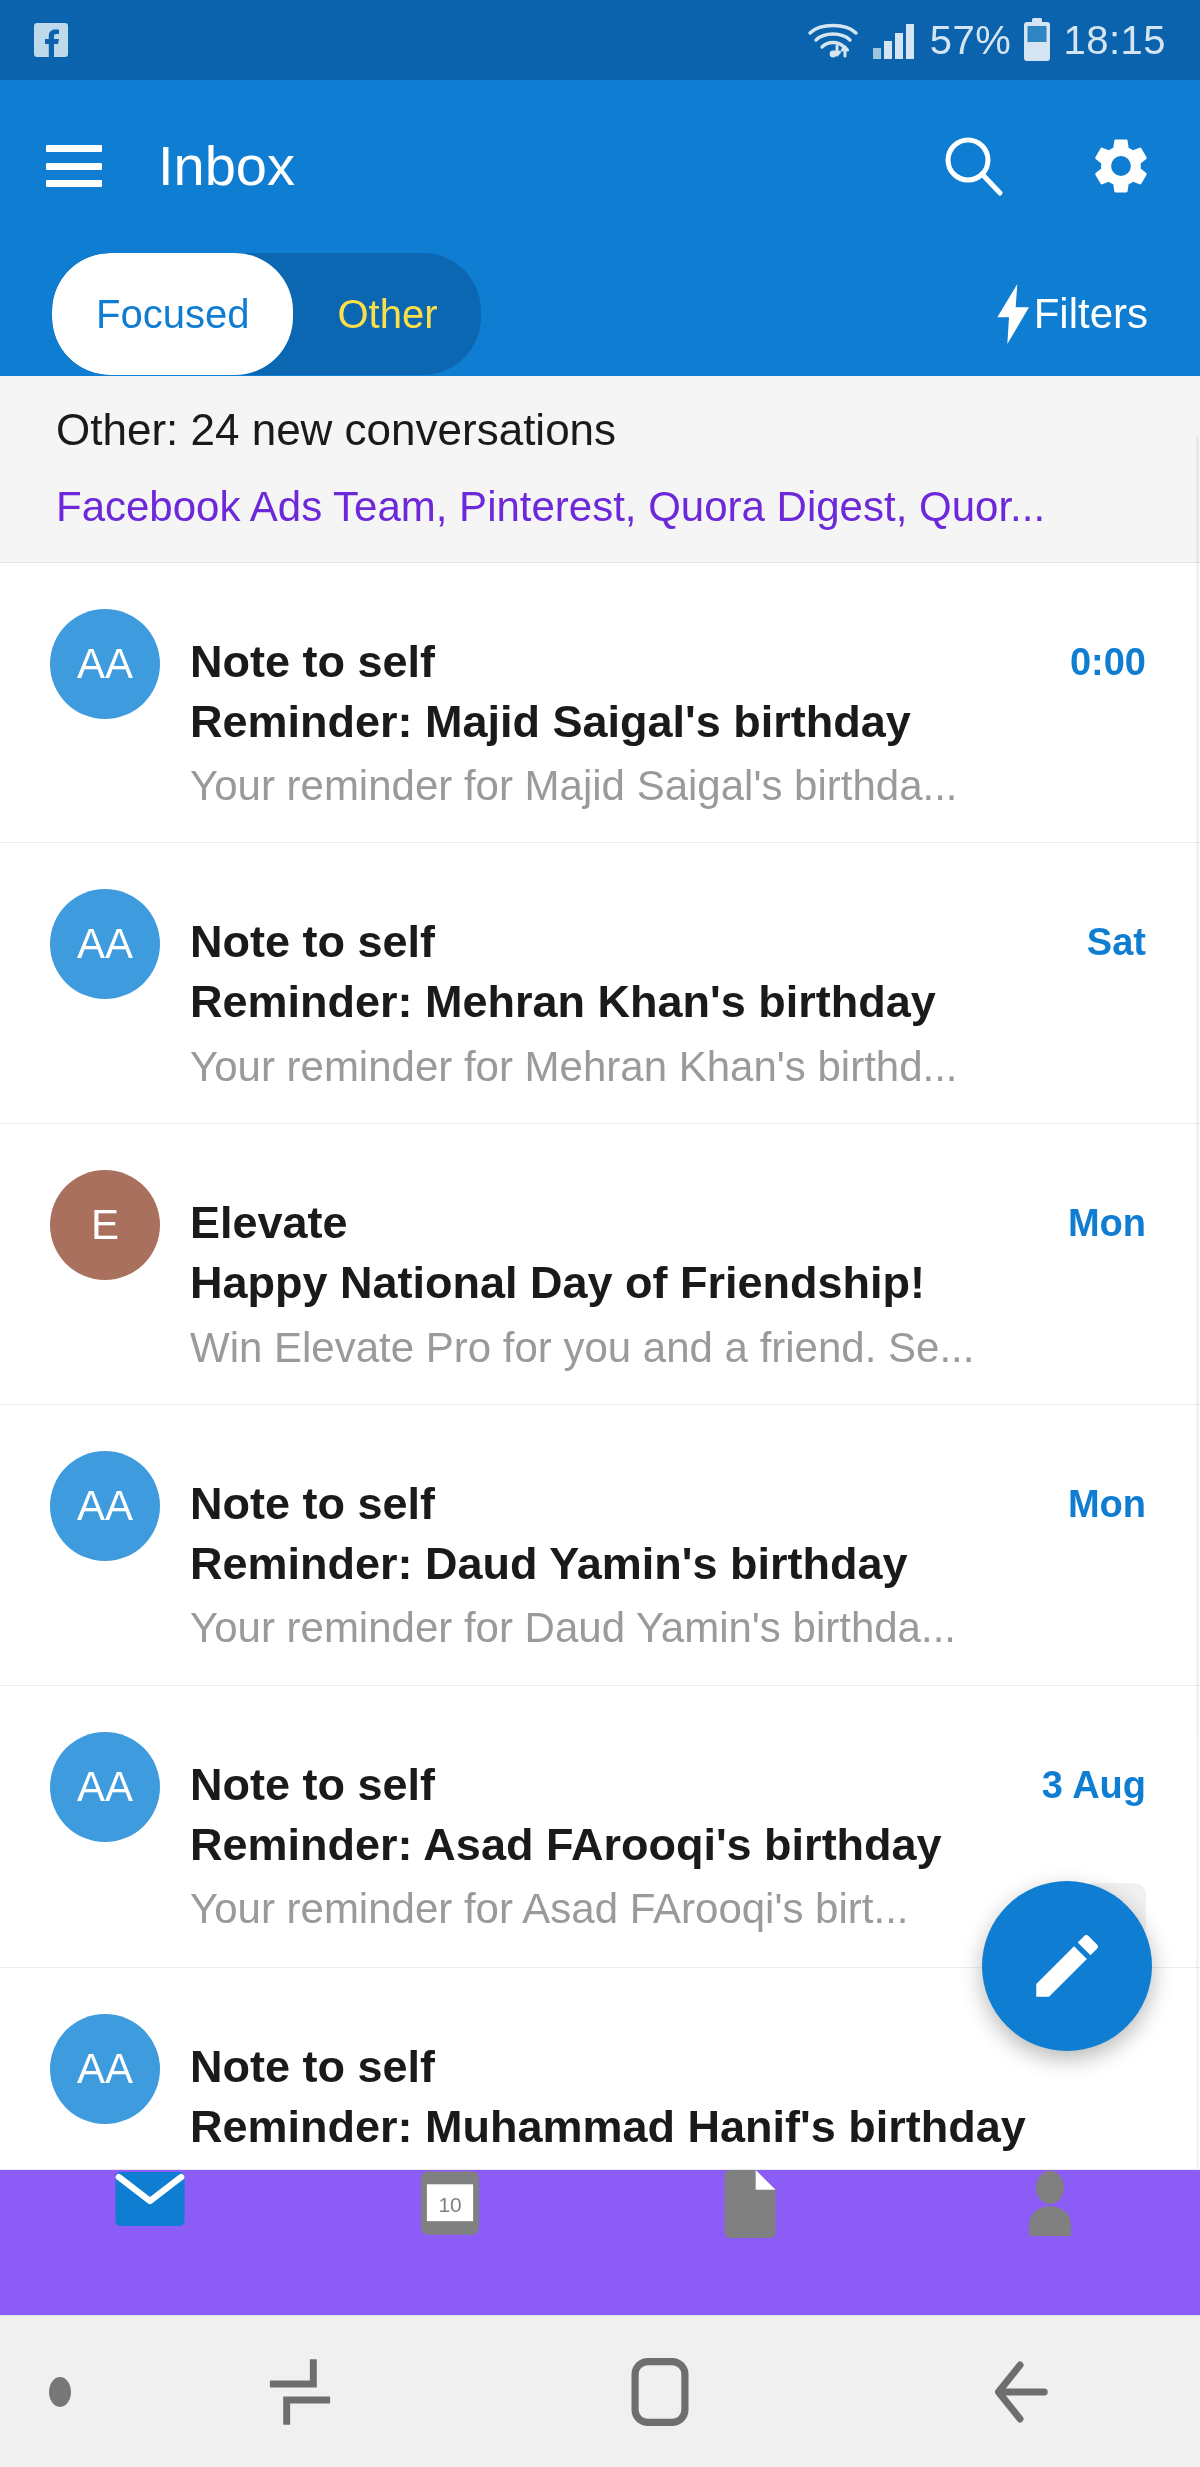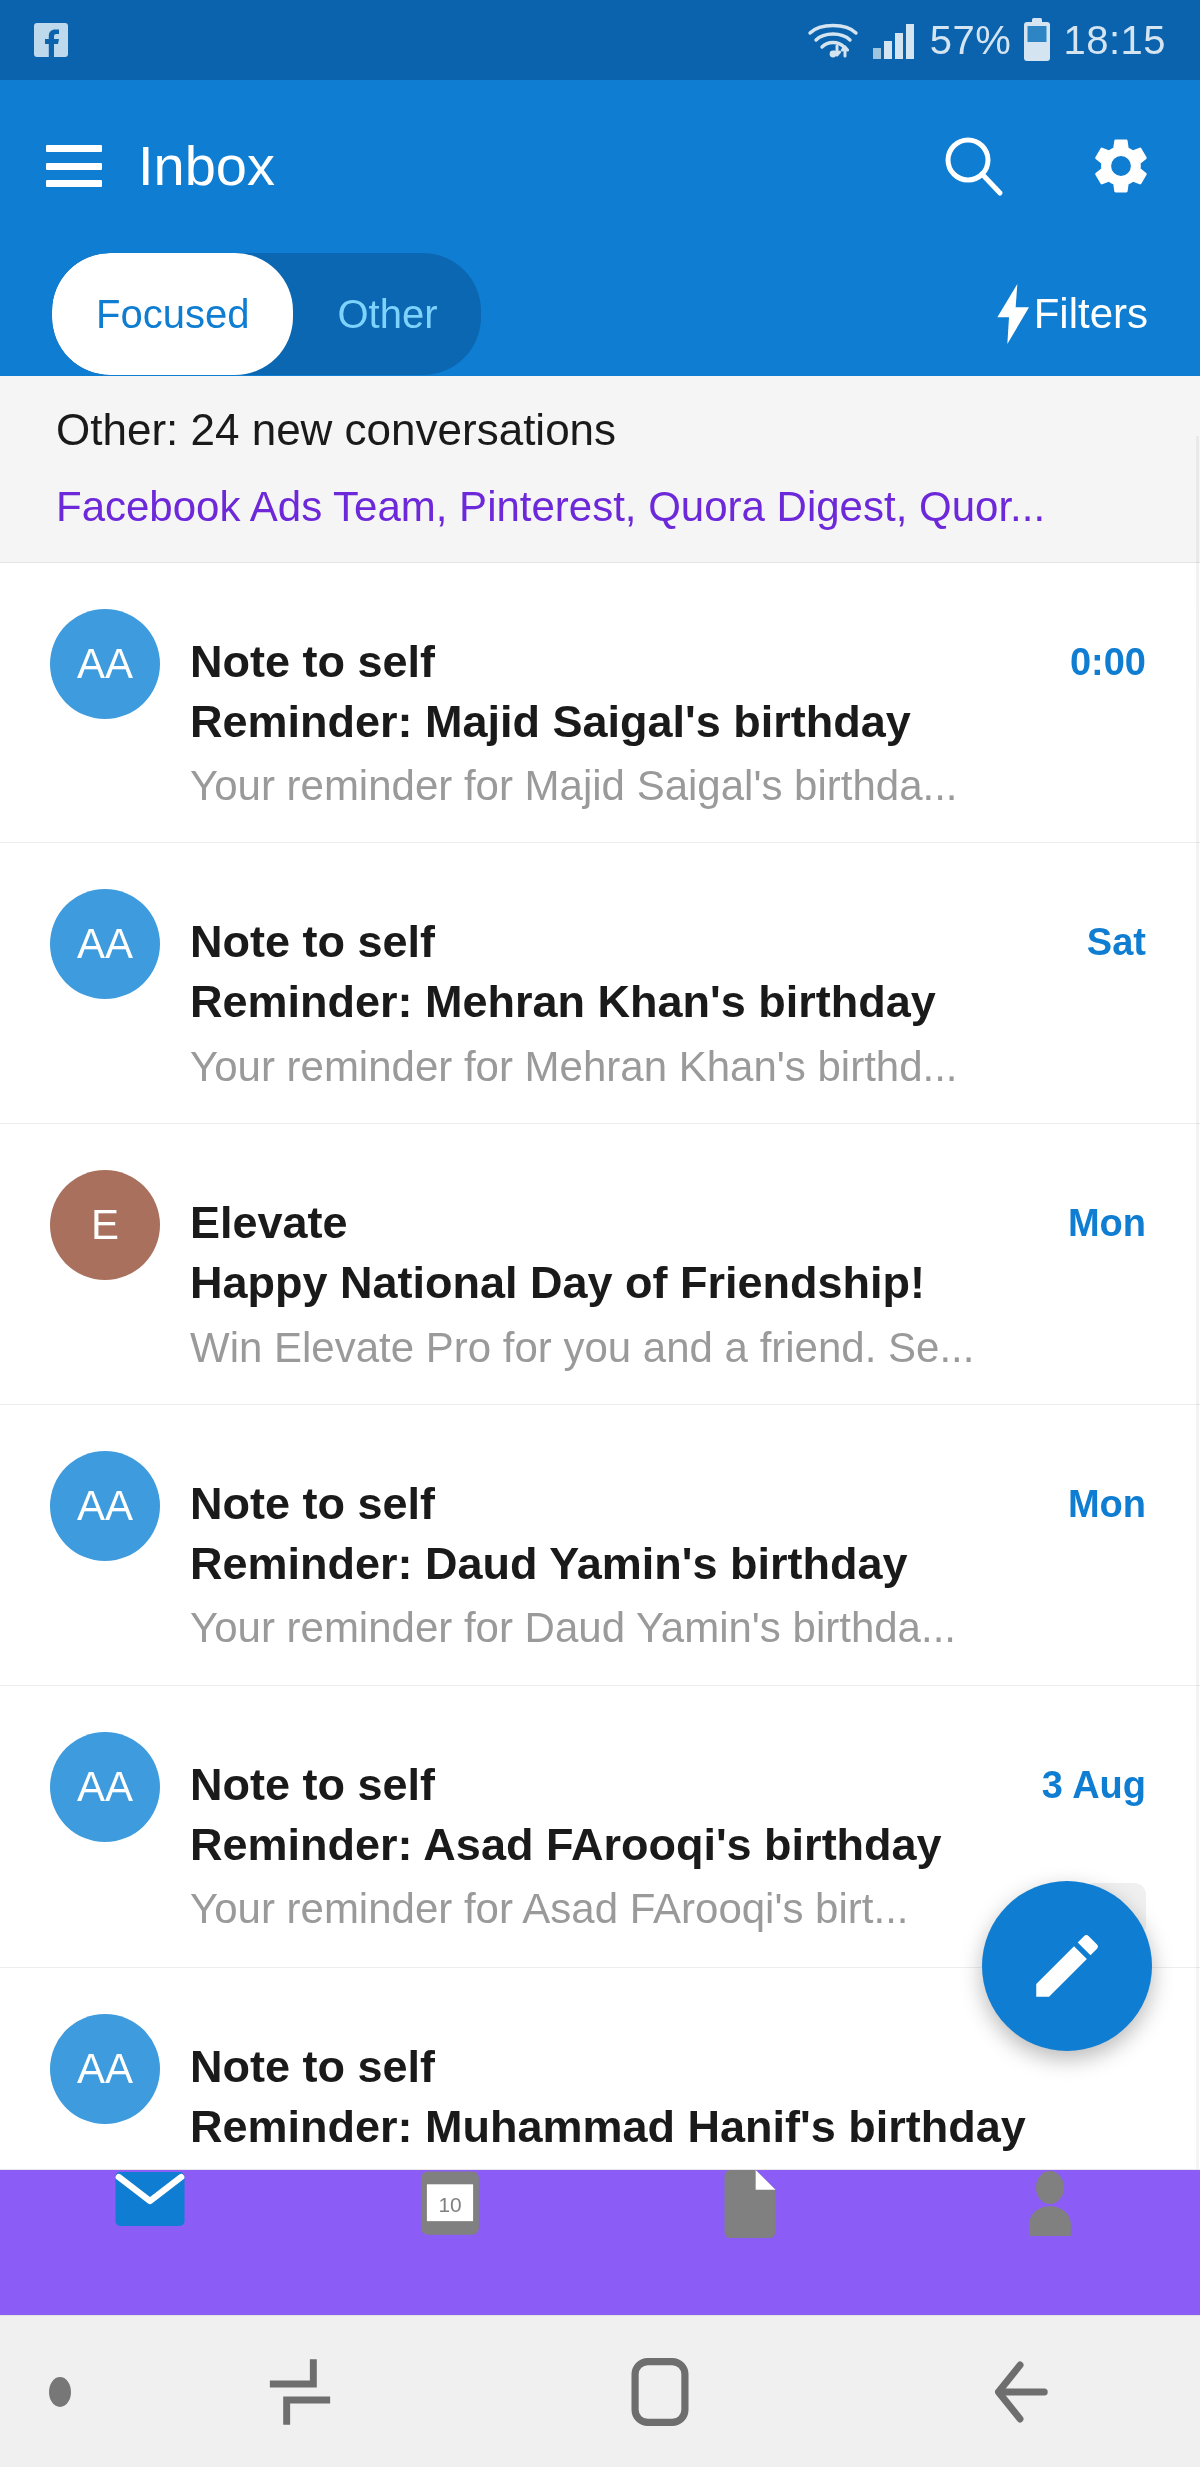--- a/index.html
+++ b/index.html
@@ -33,36 +33,36 @@
   .appbar {
     background:#0F7DD1; flex:0 0 0px;
     display:flex; flex-direction:column;
   }
   .appbar-top {
     height:172px; display:flex; align-items:center; padding:0 46px;
   }
   .hamburger { width:56px; height:42px; display:flex; flex-direction:column; justify-content:space-between; cursor:pointer; }
   .hamburger span { display:block; height:7px; background:#fff; border-radius:1px; }
   .title {
-    color:#ffffff; font-size:56px; font-weight:400; margin-left:36px;
+    color:#ffffff; font-size:56px; font-weight:400; margin-left:56px;
     letter-spacing:0px; line-height:1;
   }
   .appbar-actions { margin-left:auto; display:flex; align-items:center; gap:82px; }
 
   
   .tabrow {
     height:124px; display:flex; align-items:center; padding:0 52px; position:relative;
   }
   .pivot {
     display:flex; align-items:stretch; background:#0B67B2;
     border-radius:58px; height:122px; overflow:hidden;
   }
   .pivot-item {
     display:flex; align-items:center; justify-content:center;
-    padding:0 44px; font-size:40px; color:#7dd3fc; cursor:pointer;
+    padding:0 44px; font-size:40px; color:#fde047; cursor:pointer;
     white-space:nowrap;
   }
   .pivot-item.active {
     background:#ffffff; color:#0F7DD1; border-radius:58px;
     font-weight:400;
   }
   .filters {
     margin-left:auto; display:flex; align-items:center; cursor:pointer;
   }
   .filters-label { color:#ffffff; font-size:42px; }

